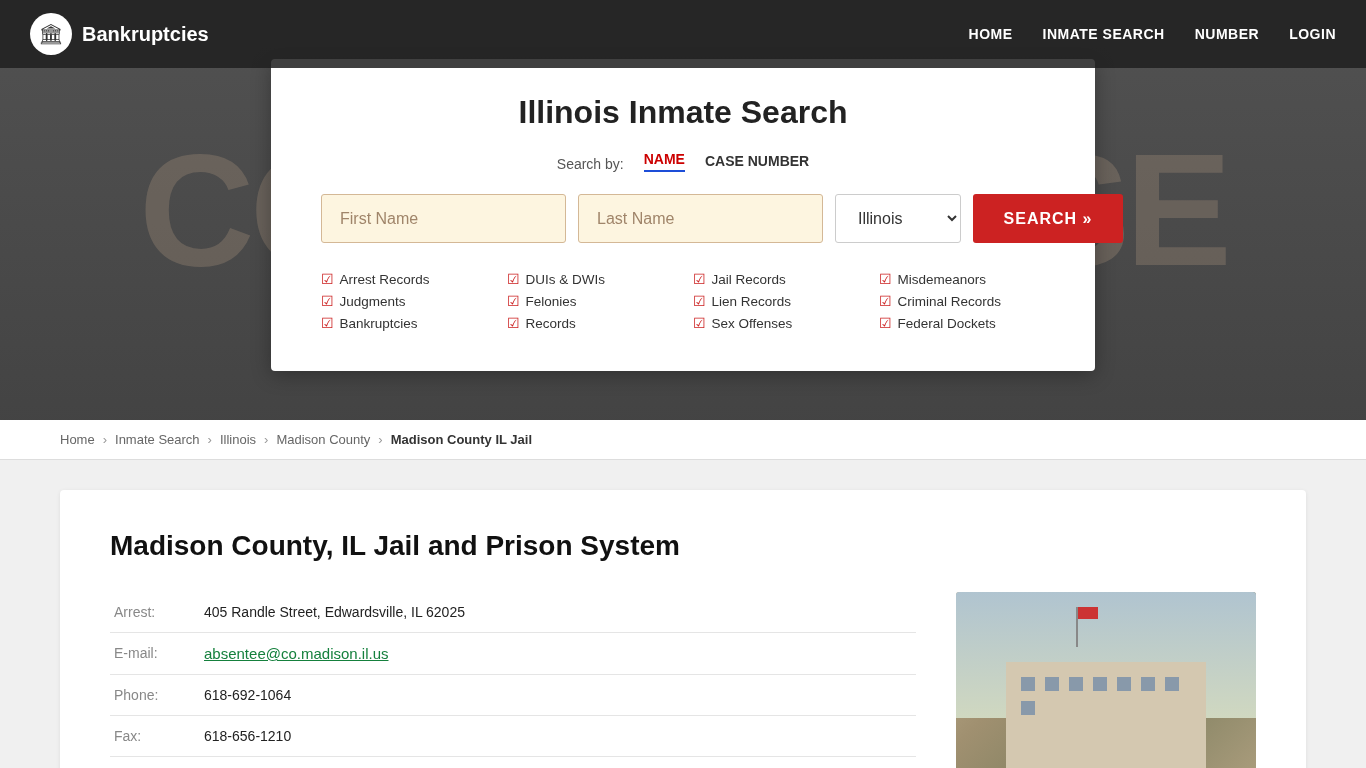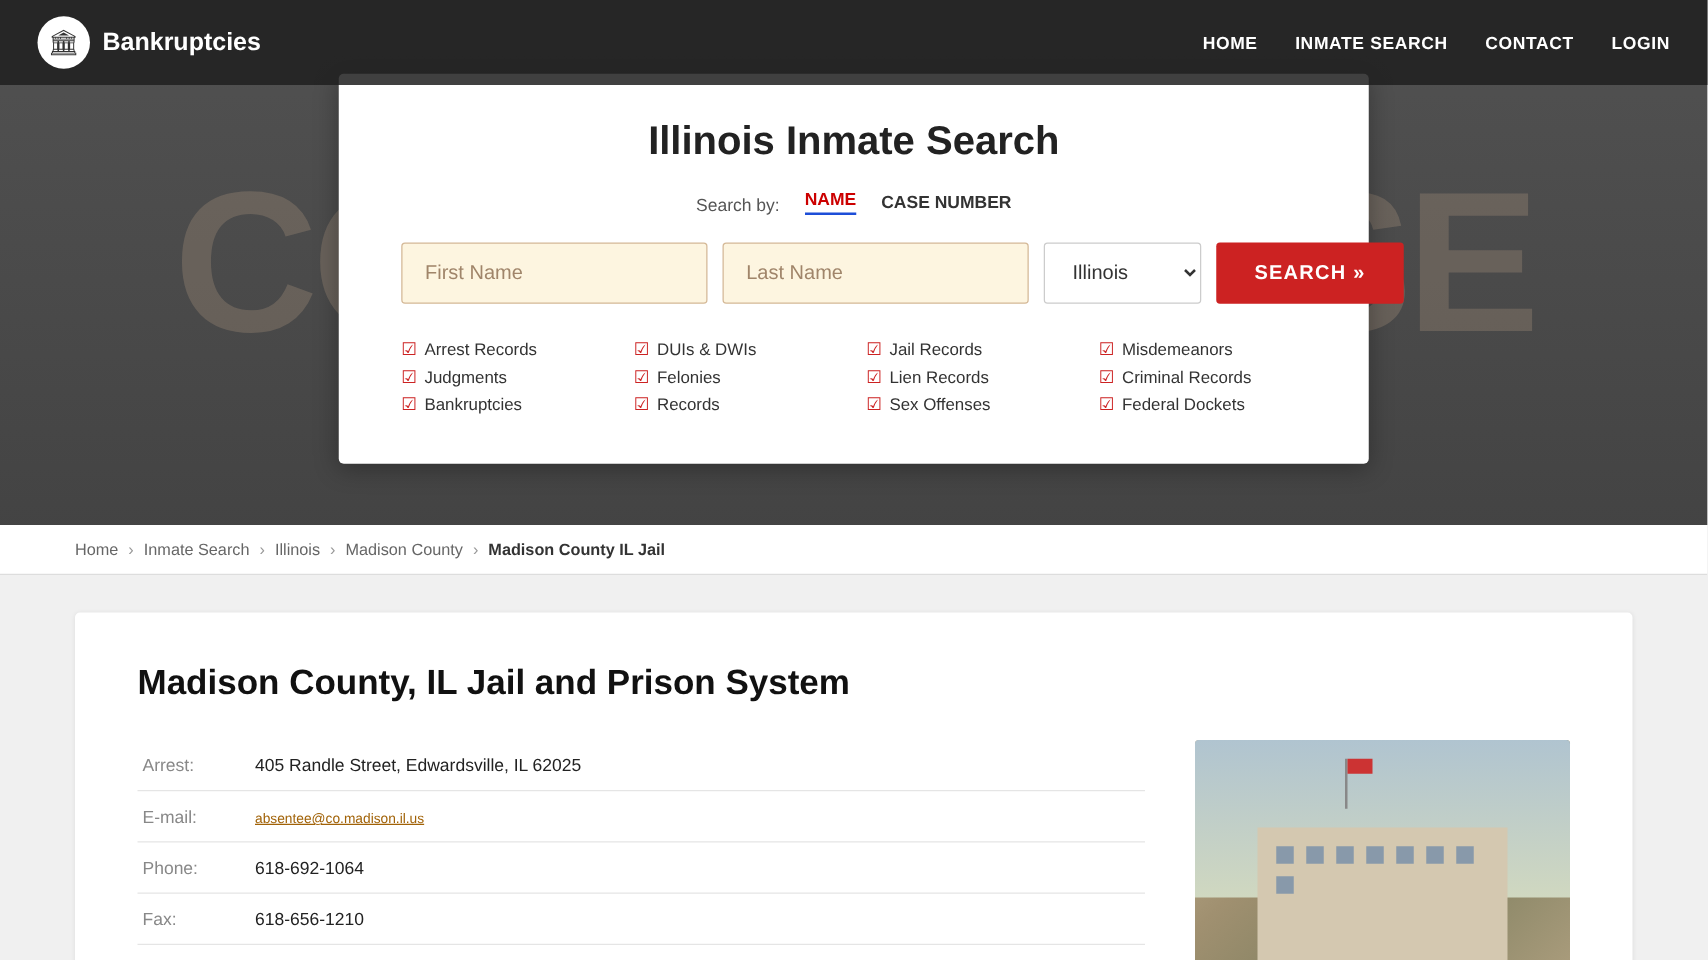--- a/index.html
+++ b/index.html
@@ -239,23 +239,23 @@
     }
     .info-label {
       color: #888;
       width: 90px;
       font-weight: normal;
     }
     .info-value {
       color: #222;
     }
     .info-link {
-      color: #a16207;
+      color: #15803d;
       text-decoration: underline;
-      font-size: 11px;
+      font-size: 15px;
     }
     .jail-image-box {
       width: 300px;
       min-width: 300px;
       height: 210px;
       background: linear-gradient(135deg, #c0b090 0%, #a09070 30%, #808060 60%, #b0a080 100%);
       border-radius: 3px;
       overflow: hidden;
       position: relative;
       display: flex;
@@ -318,21 +318,21 @@
 <body>
 
 <div class="header">
   <div class="logo-area">
     <div class="logo-icon">🏛</div>
     <span class="logo-text">Bankruptcies</span>
   </div>
   <nav class="nav">
     <a class="nav" href="#">HOME</a>
     <a class="nav" href="#">INMATE SEARCH</a>
-    <a class="nav" href="#">CONTACT</a>
+    <a class="nav" href="#">NUMBER</a>
     <a class="nav" href="#">LOGIN</a>
   </nav>
 </div>
 
 <div class="hero">
   <div class="hero-bg">COURTHOUSE</div>
 
   <div class="search-card">
     <h1 class="search-card-title">Illinois Inmate Search</h1>
 

